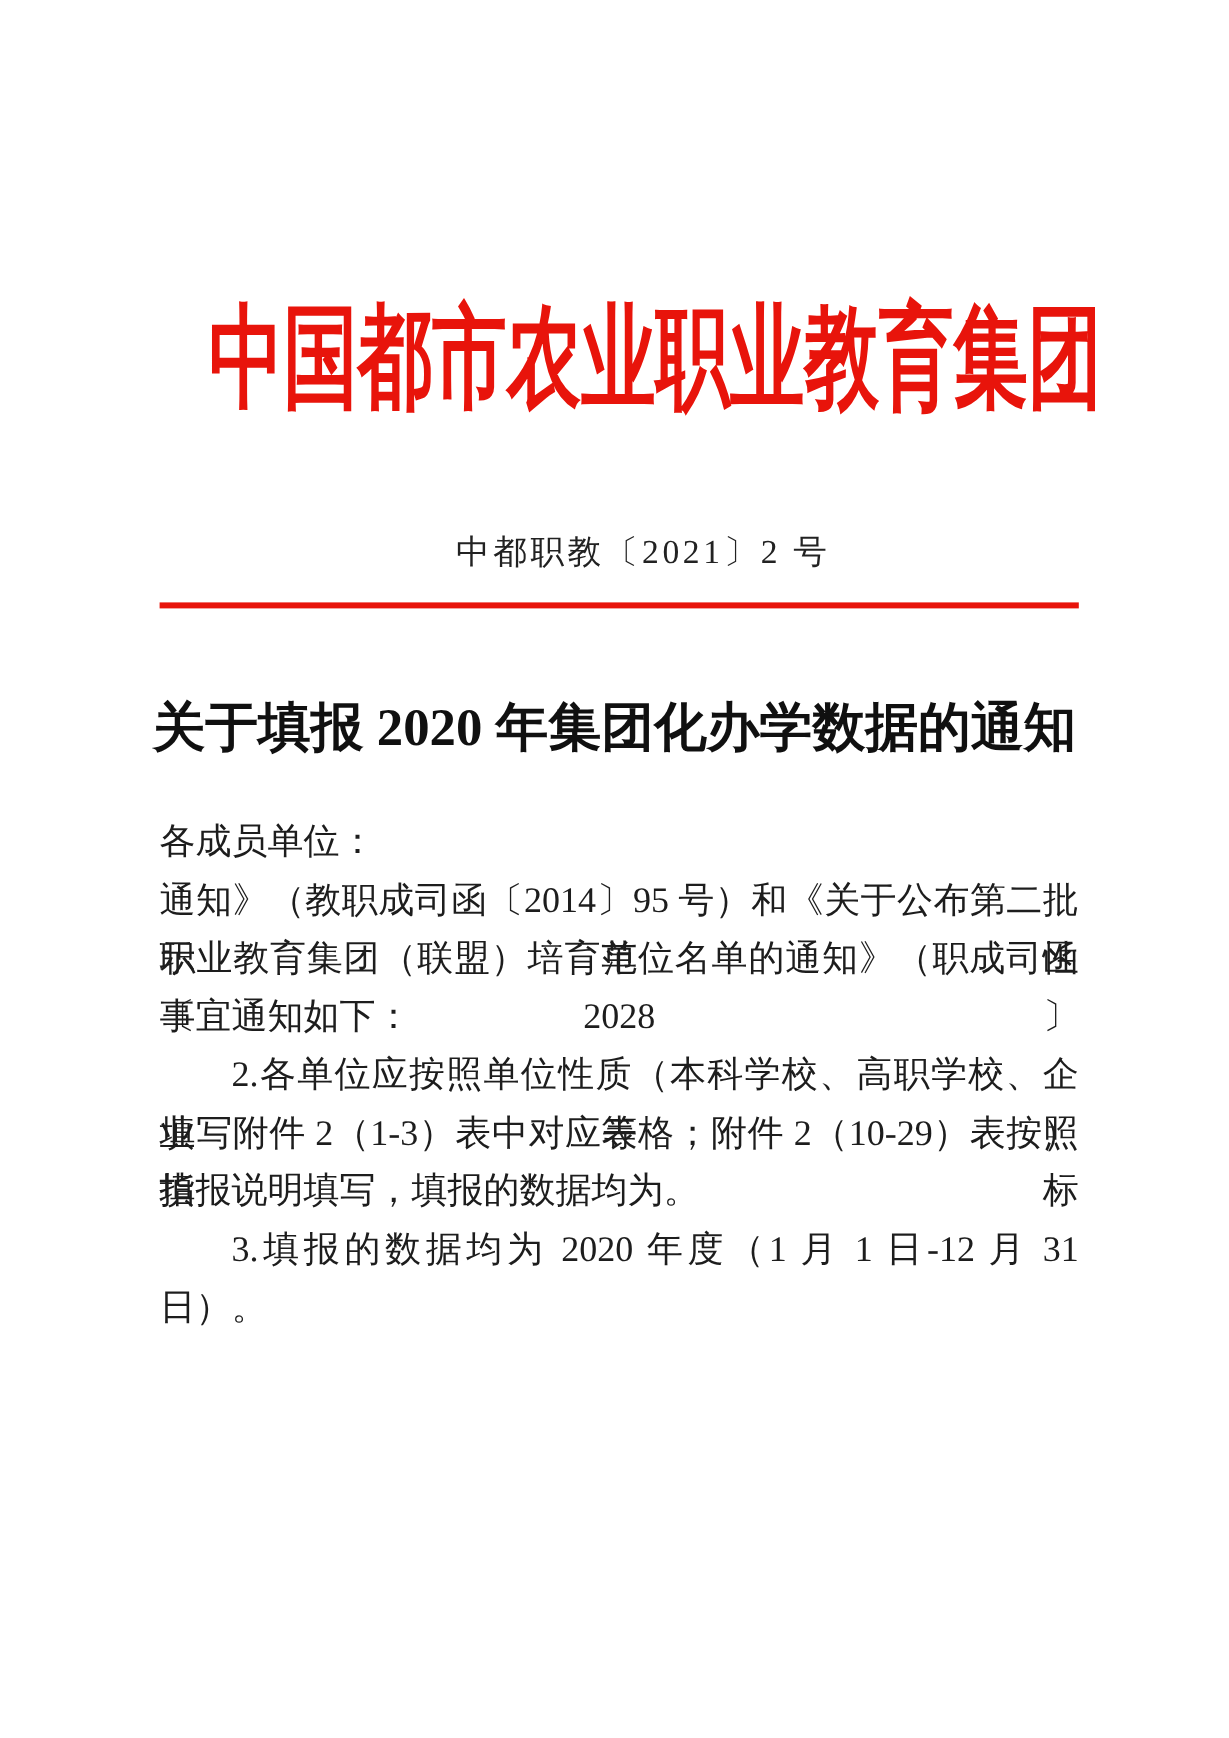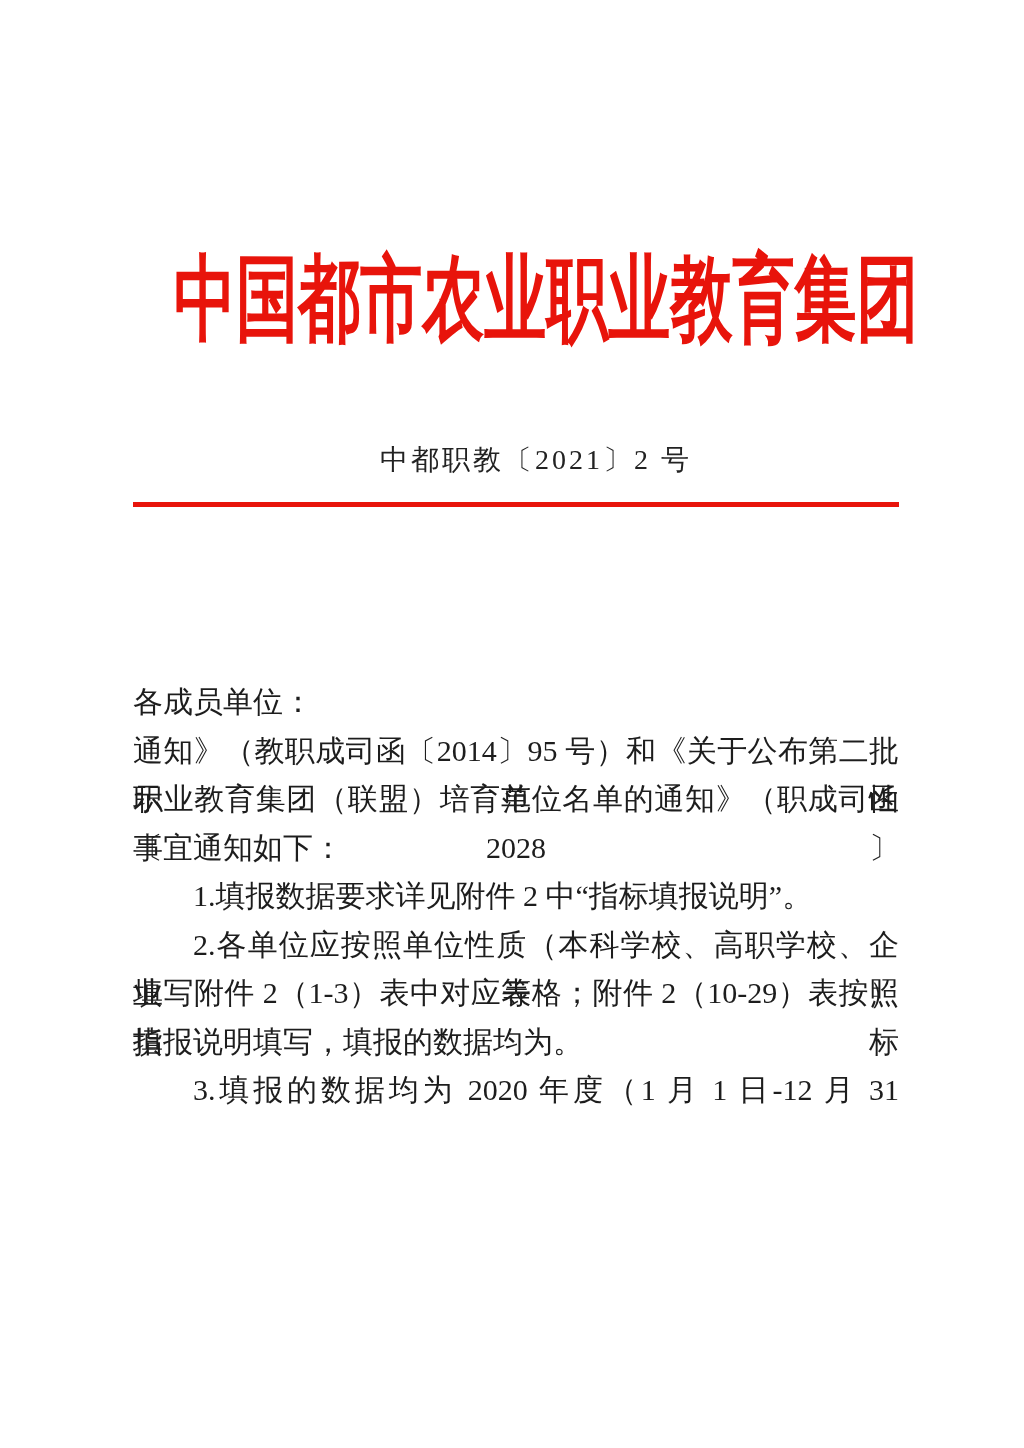--- a/index.html
+++ b/index.html
@@ -100,27 +100,27 @@
 <body>
 
 <div class="page">
 
   <div class="org-title">中国都市农业职业教育集团</div>
 
   <div class="doc-number">中都职教〔2021〕2 号</div>
 
   <div class="red-rule"></div>
 
+  <h1 class="doc-title">关于填报 2020 年集团化办学数据的通知</h1>
 
   <div class="body-text">
       <div class="line">各成员单位：</div>
       <div class="line fill">通知》（教职成司函〔2014〕95 号）和《关于公布第二批示范性</div>
       <div class="line fill">职业教育集团（联盟）培育单位名单的通知》（职成司函〔2028〕</div>
       <div class="line">事宜通知如下：</div>
-      <div class="line indent">1.填报数据要求详见附件 2 中“指标填报说明”。</div>
       <div class="line indent fill">2.各单位应按照单位性质（本科学校、高职学校、企业等）</div>
       <div class="line fill">填写附件 2（1-3）表中对应表格；附件 2（10-29）表按照指标</div>
       <div class="line">填报说明填写，填报的数据均为。</div>
       <div class="line indent">3.填报的数据均为 2020 年度（1 月 1 日-12 月 31 日）。</div>
     </div>
 
   <div class="page-number">— 1 —</div>
 
 </div>
 

